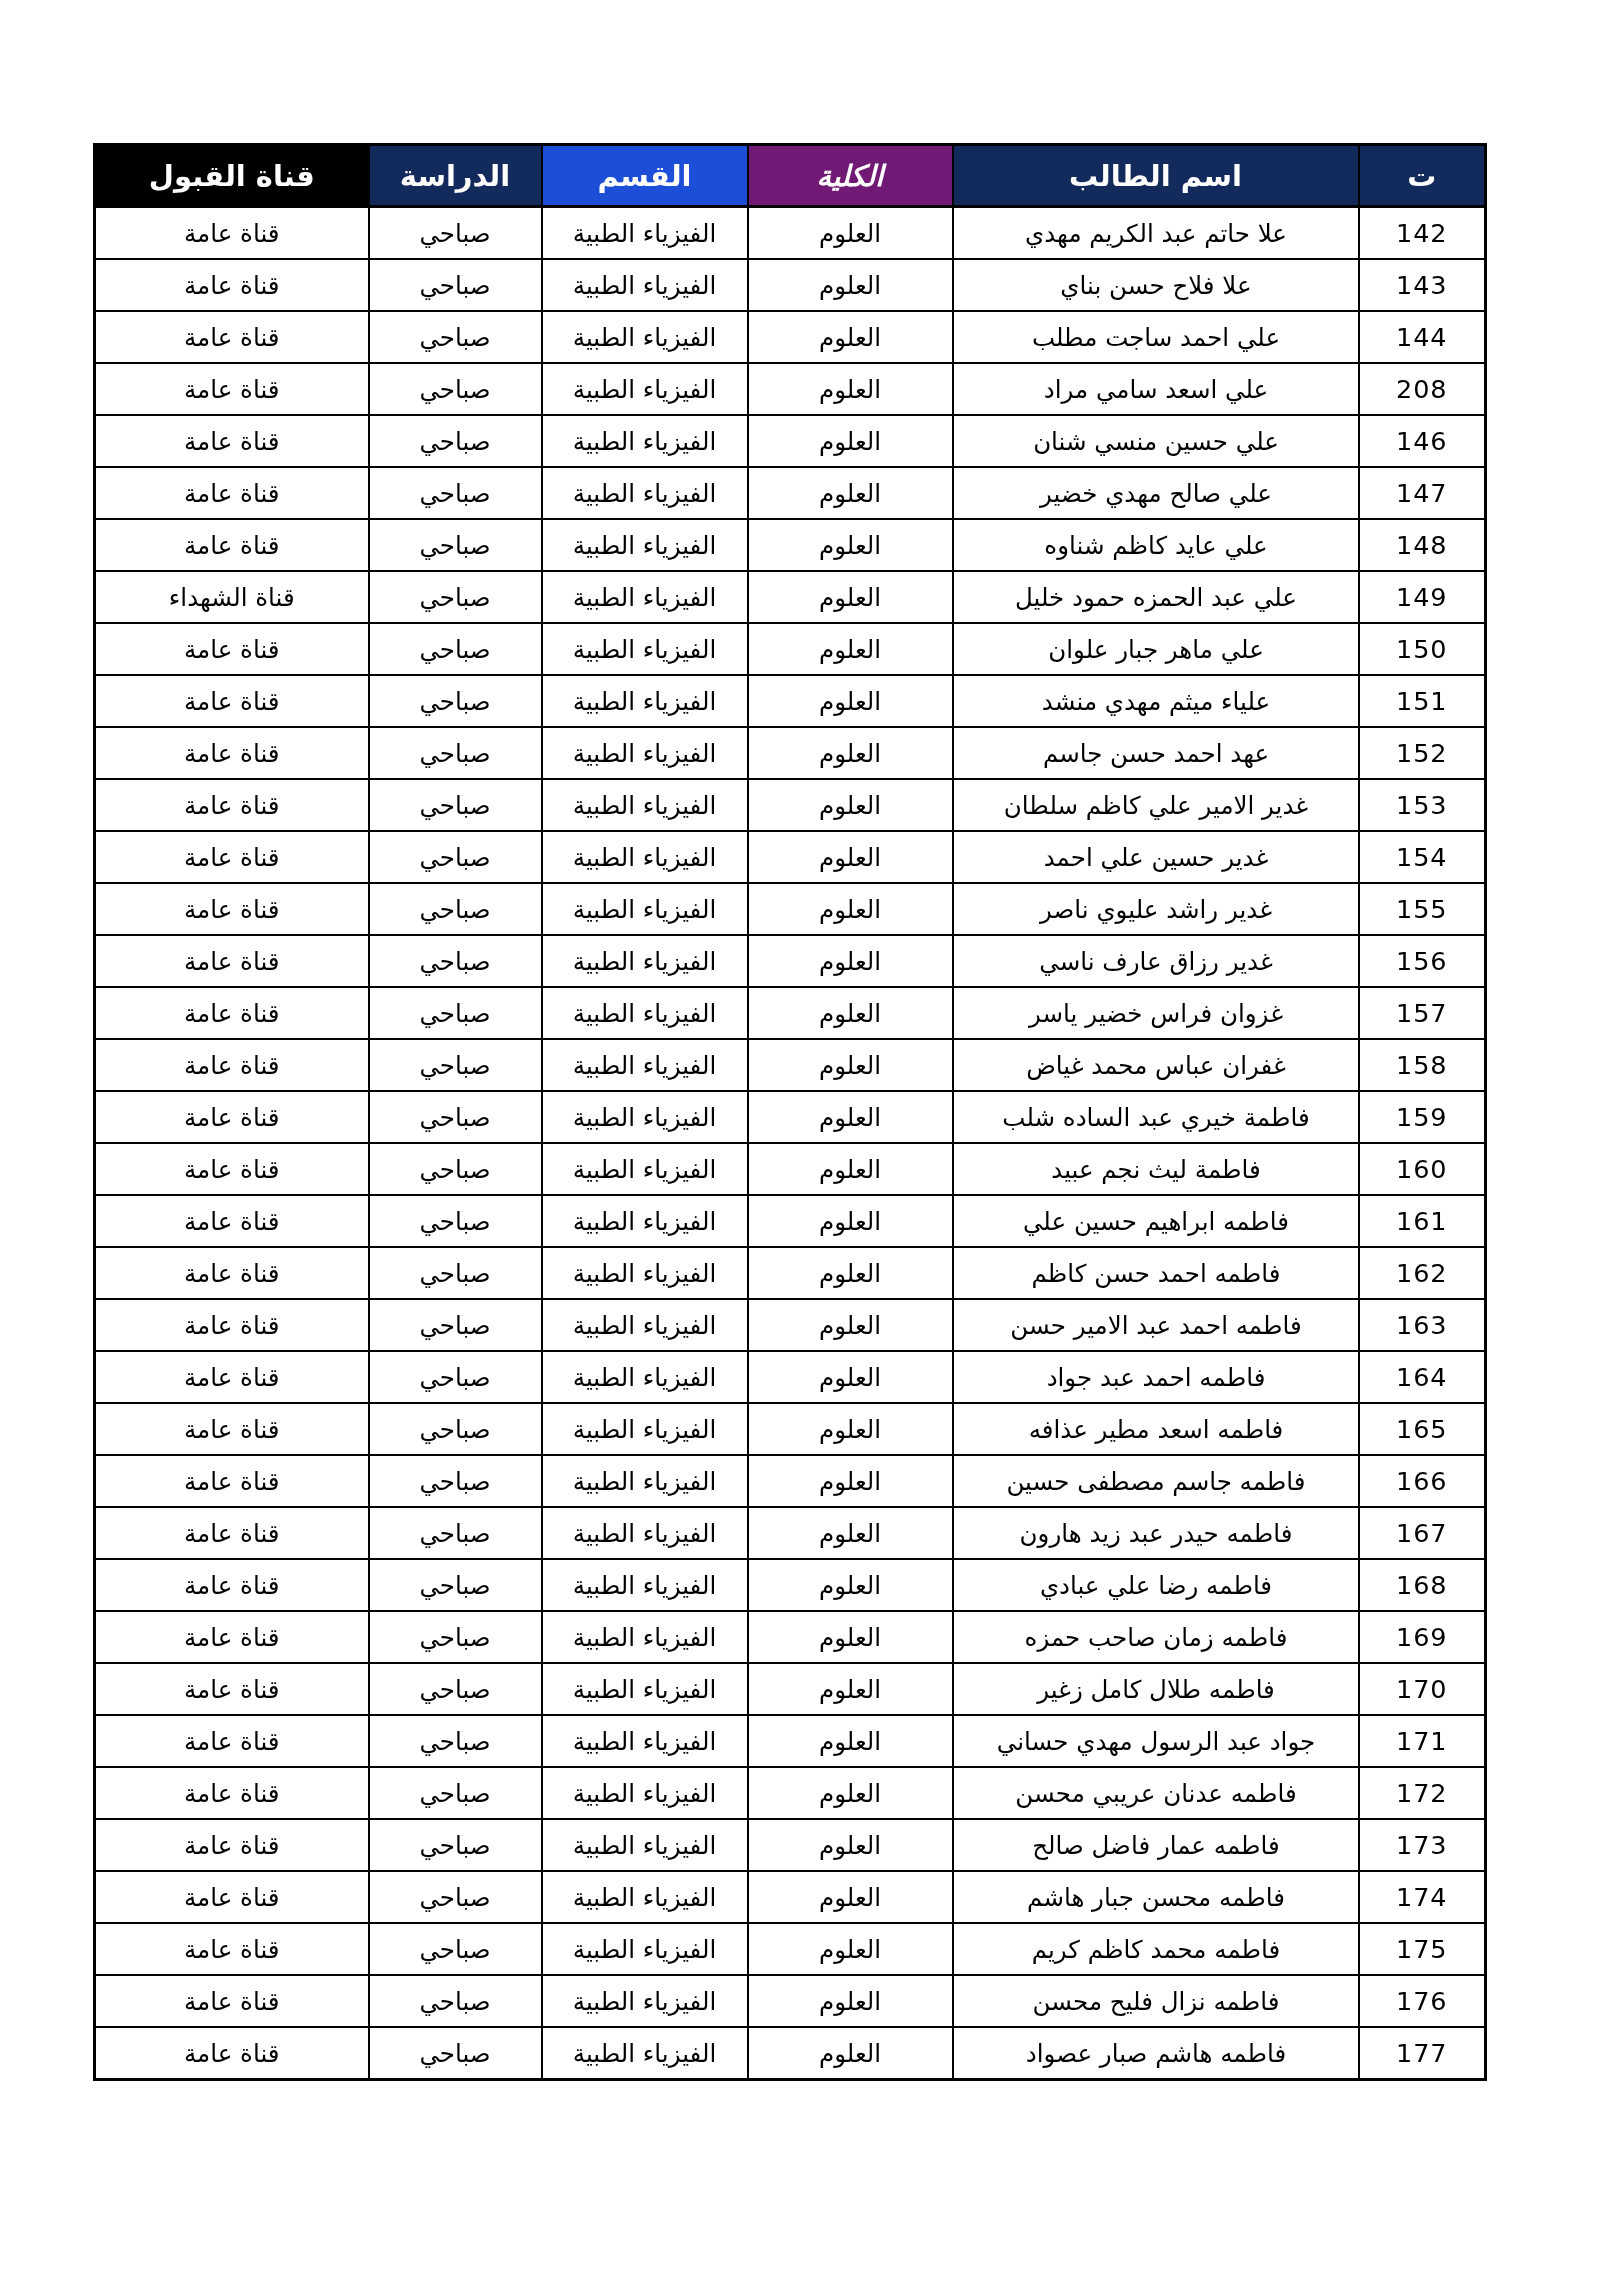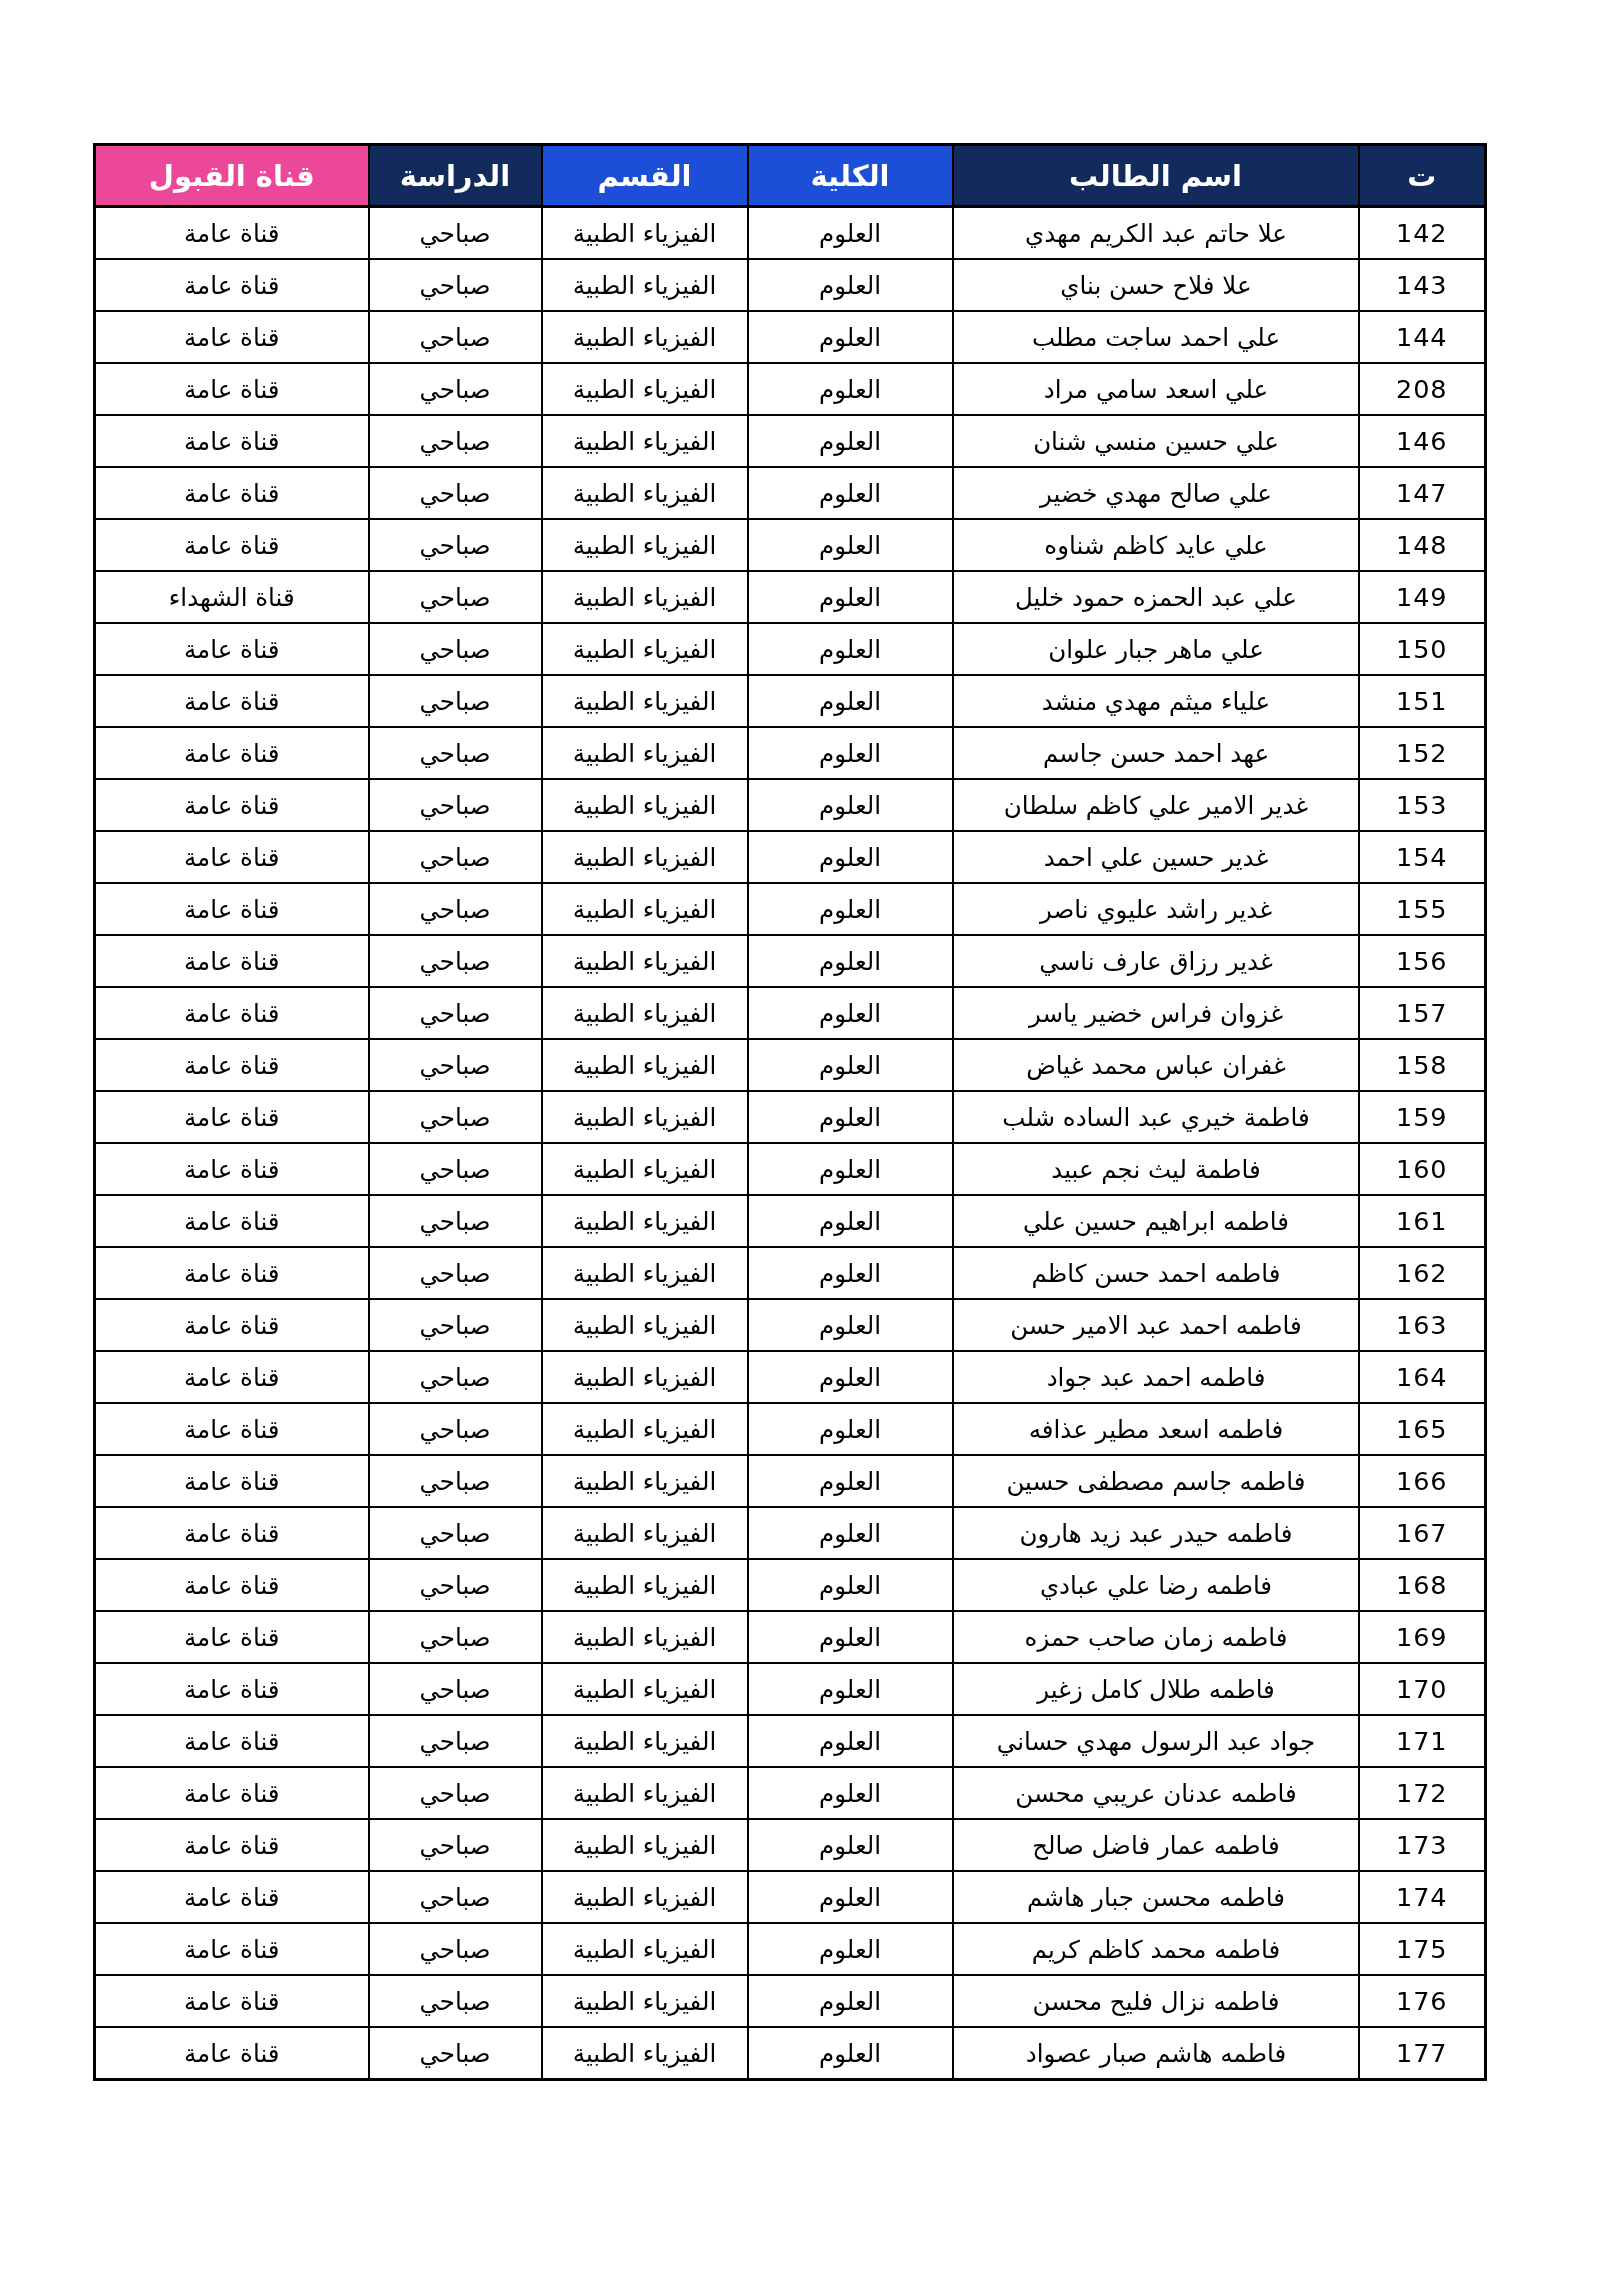--- a/index.html
+++ b/index.html
@@ -77,24 +77,24 @@
       <col class="c-name">
       <col class="c-college">
       <col class="c-dept">
       <col class="c-study">
       <col class="c-channel">
     </colgroup>
     <thead>
       <tr>
         <th style="background: rgb(18, 42, 92); color: rgb(255, 255, 255);">ت</th>
         <th style="background: rgb(18, 42, 92); color: rgb(255, 255, 255);">اسم الطالب</th>
-        <th style="background: #1d4ed8; color: rgb(255, 255, 255);">الكلية</th>
+        <th style="background: #701a75; color: rgb(255, 255, 255); font-style: italic;">الكلية</th>
         <th style="background: #1d4ed8; color: rgb(255, 255, 255);">القسم</th>
         <th style="background: rgb(18, 42, 92); color: rgb(255, 255, 255); margin-left: 17px;">الدراسة</th>
-        <th style="background: #ec4899; color: rgb(255, 255, 255);">قناة القبول</th>
+        <th style="background: #000000; color: rgb(255, 255, 255);">قناة القبول</th>
       </tr>
     </thead>
     <tbody>
         <tr>
           <td class="cell-no">142</td>
           <td class="cell-name">علا حاتم عبد الكريم مهدي</td>
           <td class="cell-college">العلوم</td>
           <td class="cell-dept">الفيزياء الطبية</td>
           <td class="cell-study">صباحي</td>
           <td class="cell-channel">قناة عامة</td>

